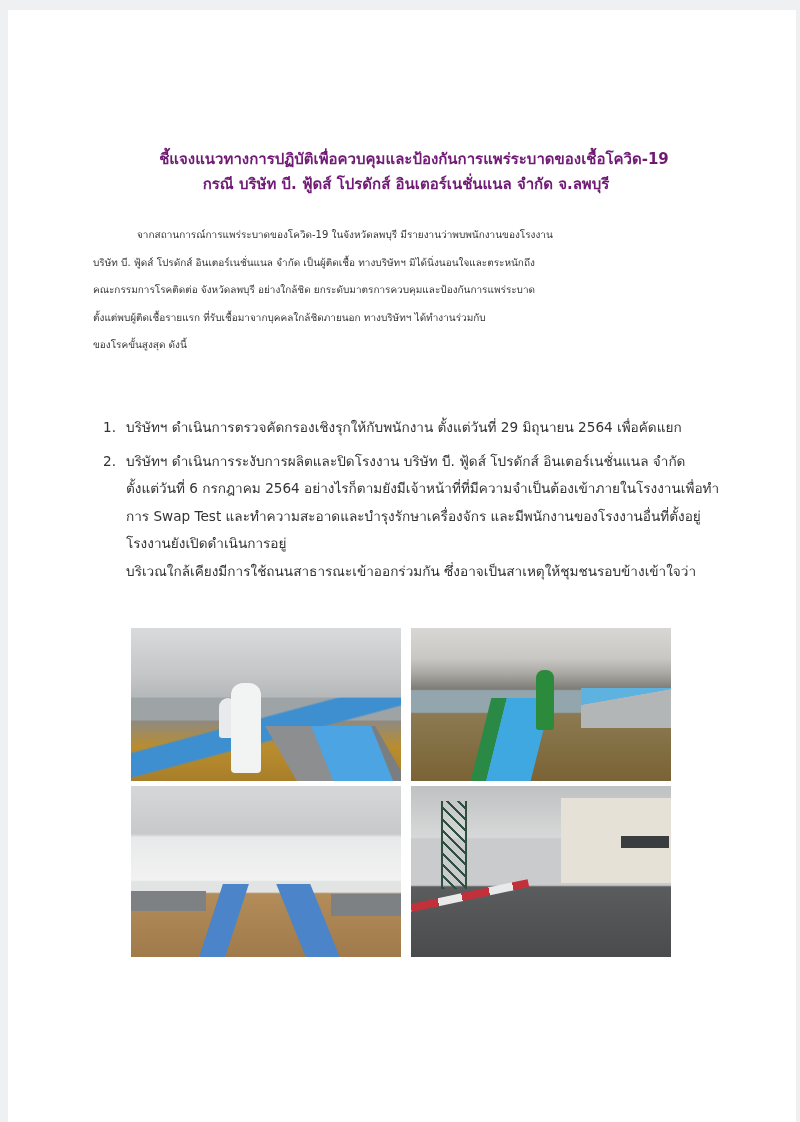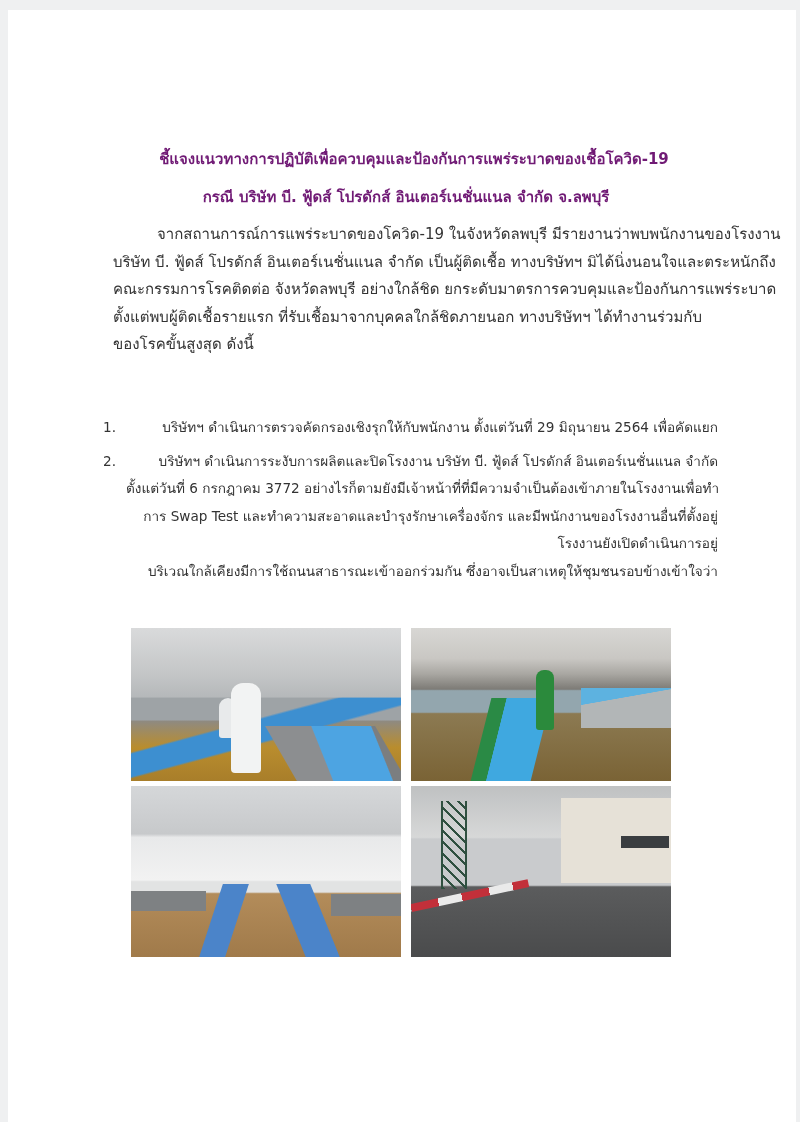--- a/index.html
+++ b/index.html
@@ -15,34 +15,34 @@
       width: 788px; height: 1112px;
       background: #ffffff;
     }
     .title {
       position: absolute; left: 0; top: 147px; width: 800px;
       text-align: center; font-weight: bold; font-size: 15px;
       line-height: 25px; color: #701a75;
     }
     .title div { white-space: nowrap; }
     .title .l1 { padding-left: 28px; }
-    .title .l2 { padding-left: 12px; margin-top: 13px; }
+    .title .l2 { padding-left: 12px; }
     .intro {
-      position: absolute; left: 113px; top: 221px; width: 610px;
-      font-size: 15px; line-height: 27.6px; color: #333;
+      position: absolute; left: 93px; top: 221px; width: 610px;
+      font-size: 10px; line-height: 27.6px; color: #333;
     }
     .intro .line { white-space: nowrap; display: block; }
     .intro .indent { padding-left: 44px; }
     .list {
       position: absolute; left: 103px; top: 414px; width: 615px;
       font-size: 13.6px; line-height: 27.6px; color: #333;
     }
     .item { position: relative; padding-left: 23px; margin-bottom: 6px; }
     .item .num { position: absolute; left: 0; top: 0; }
-    .item .line { display: block; white-space: nowrap; text-align: right; }
+    .item .line { display: block; white-space: nowrap; }
     .photo {
       position: absolute; overflow: hidden;
     }
     .p1 { left: 131px; top: 628px; width: 270px; height: 153px;
       background:
         linear-gradient(180deg, #d9dadb 0%, #c4c6c7 30%, #b5b8ba 45%, transparent 46%),
         linear-gradient(165deg, transparent 55%, #3d8fd0 56%, #3d8fd0 66%, transparent 67%),
         linear-gradient(180deg, transparent 60%, #8f8a80 61%, #b98d2e 78%, #a87e2a 100%),
         #9ea3a6;
     }
@@ -107,21 +107,21 @@
 </div>
 
 <div class="list">
   <div class="item">
     <span class="num">1.</span>
     <span class="line">บริษัทฯ ดำเนินการตรวจคัดกรองเชิงรุกให้กับพนักงาน ตั้งแต่วันที่ 29 มิถุนายน 2564 เพื่อคัดแยก</span>
   </div>
   <div class="item">
     <span class="num">2.</span>
     <span class="line">บริษัทฯ ดำเนินการระงับการผลิตและปิดโรงงาน บริษัท บี. ฟู้ดส์ โปรดักส์ อินเตอร์เนชั่นแนล จำกัด</span>
-    <span class="line">ตั้งแต่วันที่ 6 กรกฎาคม 3772 อย่างไรก็ตามยังมีเจ้าหน้าที่ที่มีความจำเป็นต้องเข้าภายในโรงงานเพื่อทำ</span>
+    <span class="line">ตั้งแต่วันที่ 6 กรกฎาคม 2564 อย่างไรก็ตามยังมีเจ้าหน้าที่ที่มีความจำเป็นต้องเข้าภายในโรงงานเพื่อทำ</span>
     <span class="line">การ Swap Test และทำความสะอาดและบำรุงรักษาเครื่องจักร  และมีพนักงานของโรงงานอื่นที่ตั้งอยู่</span>
     <span class="line">โรงงานยังเปิดดำเนินการอยู่</span>
     <span class="line">บริเวณใกล้เคียงมีการใช้ถนนสาธารณะเข้าออกร่วมกัน ซึ่งอาจเป็นสาเหตุให้ชุมชนรอบข้างเข้าใจว่า</span>
   </div>
 </div>
 
 <div class="photo p1" title="workers in white protective suits spraying disinfectant over conveyor lines">
   <div class="belt2"></div>
   <div class="worker2"></div>
   <div class="worker"></div>

